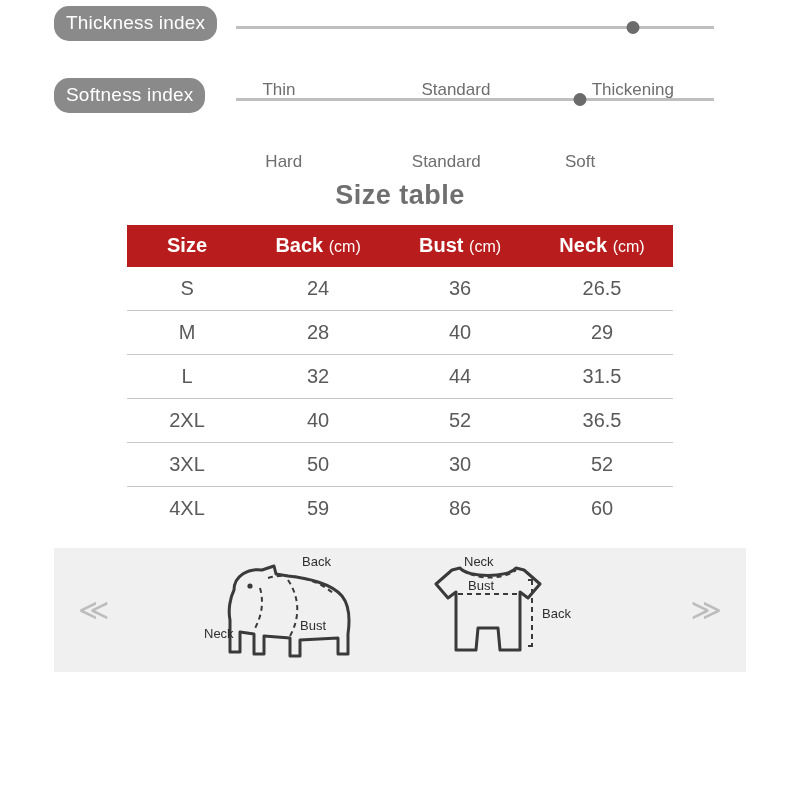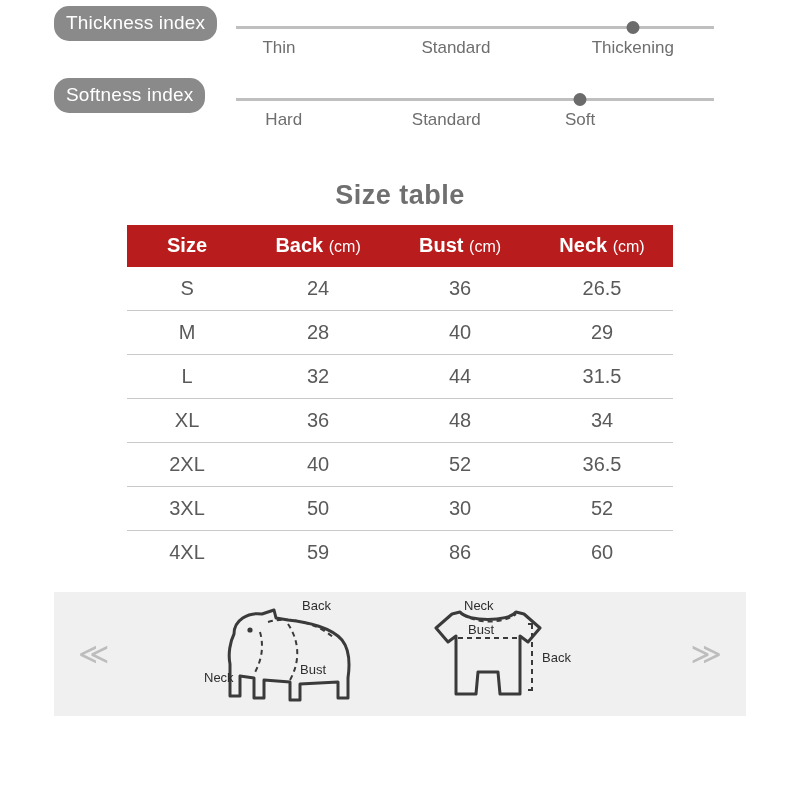--- a/index.html
+++ b/index.html
@@ -64,20 +64,21 @@
     position: relative;
     margin-top: 9px;
     height: 22px;
   }
   .index-tick {
     position: absolute;
     transform: translateX(-50%);
     font-size: 17px;
     color: #6e6e6e;
     white-space: nowrap;
+    margin-top: 42px;
   }
 
   
   .table-title {
     text-align: center;
     font-size: 27px;
     font-weight: bold;
     color: #6f6f6f;
     margin-top: 30px;
     margin-bottom: 14px;
@@ -199,26 +200,20 @@
         <td>M</td>
         <td>28</td>
         <td>40</td>
         <td>29</td>
       </tr>
       <tr>
         <td>L</td>
         <td>32</td>
         <td>44</td>
         <td>31.5</td>
-      </tr>
-      <tr>
-        <td>XL</td>
-        <td>36</td>
-        <td>48</td>
-        <td>34</td>
       </tr>
       <tr>
         <td>2XL</td>
         <td>40</td>
         <td>52</td>
         <td>36.5</td>
       </tr>
       <tr>
         <td>3XL</td>
         <td>50</td>

